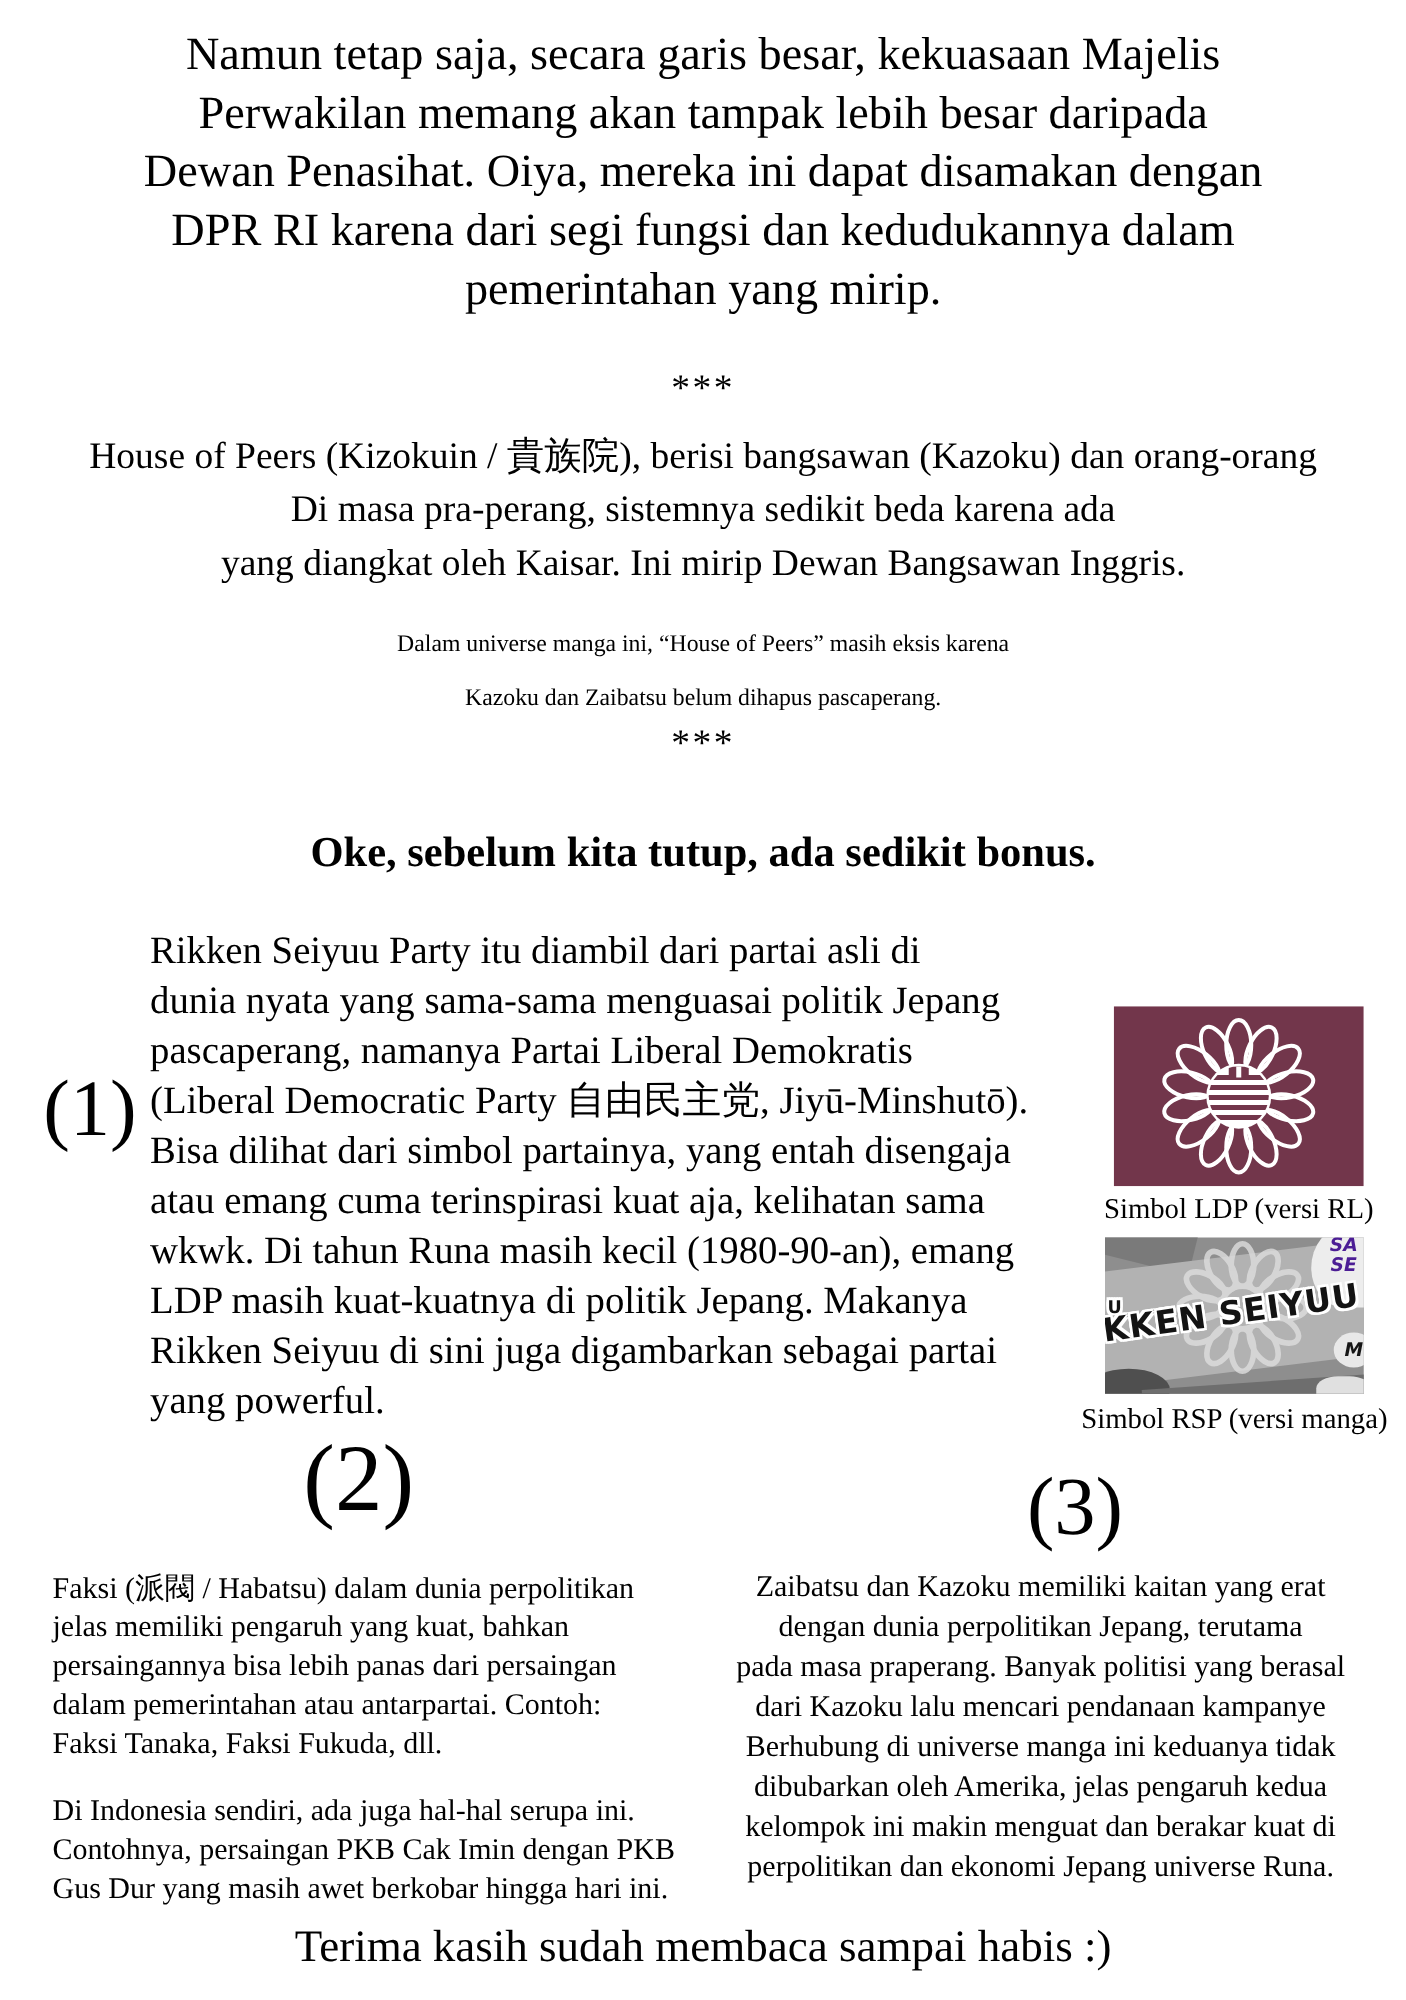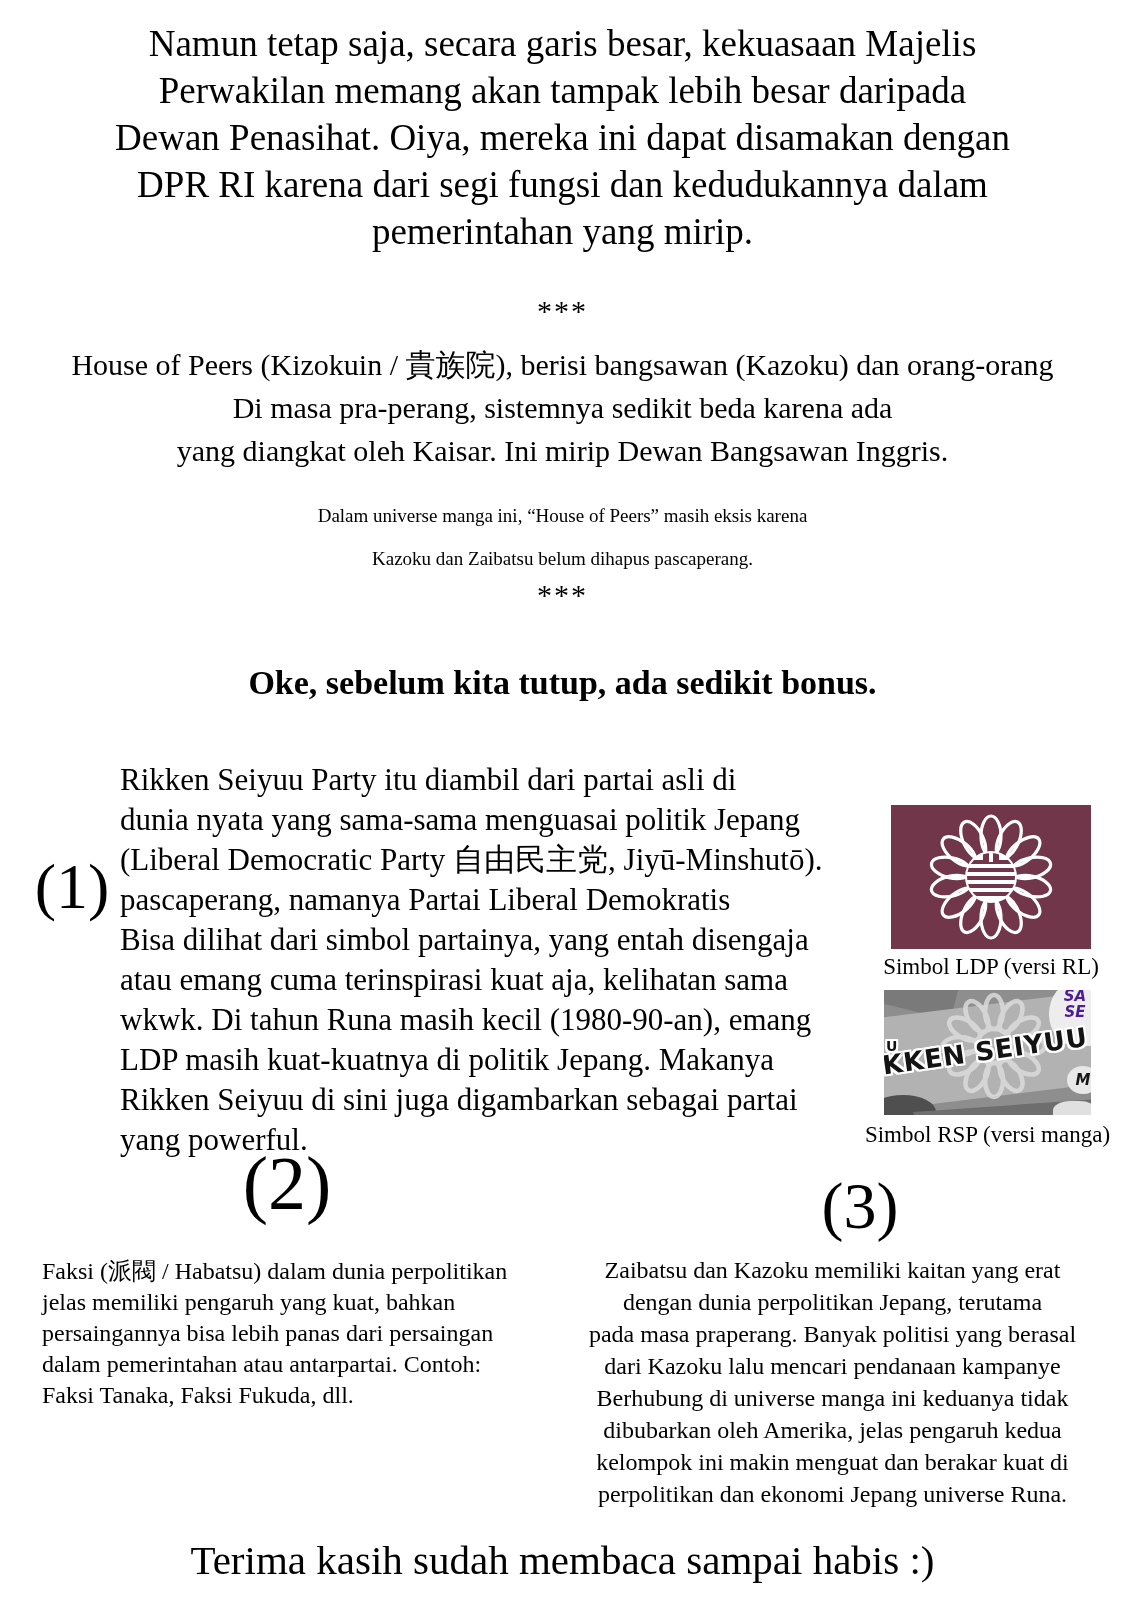--- a/index.html
+++ b/index.html
@@ -9,21 +9,21 @@
   .center{text-align:center;width:1125px;left:0;}
   .line{white-space:nowrap;}
   .intro{top:20px;font-size:37px;line-height:47px;}
   .sep{font-size:30px;letter-spacing:2px;}
   .sep1{top:294px;}
   .sep2{top:578px;}
   .prewar{top:343px;font-size:30px;line-height:43px;}
   .universe{top:494px;font-size:19px;line-height:43px;}
   .bonus{top:664px;font-size:34px;font-weight:bold;}
   .s1-label{left:20px;top:850px;width:104px;font-size:64px;text-align:center;}
-  .s1-body{left:120px;top:740px;font-size:31px;line-height:40px;text-align:left;margin-top:20px;}
+  .s1-body{left:120px;top:740px;font-size:31px;line-height:40px;text-align:left;}
   .figure{box-sizing:border-box;}
   .ldp-img{left:891px;top:805px;width:200px;height:144px;}
   .ldp-cap{left:841px;top:954px;width:300px;text-align:center;font-size:23px;}
   .rsp-img{left:884px;top:990px;width:207px;height:125px;background:#8e8e8e;overflow:hidden;}
   .rsp-cap{left:834px;top:1122px;width:307px;text-align:center;font-size:23px;}
   .rsp-banner{position:absolute;left:-24px;top:14px;width:270px;height:92px;background:#b2b2b2;
               border-radius:10px;transform:rotate(-7deg);}
   .rsp-dark-tl{position:absolute;left:-18px;top:-14px;width:90px;height:34px;background:#7a7a7a;transform:rotate(14deg);}
   .rsp-dark-bl{position:absolute;left:-14px;bottom:-14px;width:66px;height:34px;background:#4f4f4f;border-radius:50%;}
   .rsp-dark-b{position:absolute;left:30px;bottom:-16px;width:200px;height:26px;background:#6e6e6e;transform:rotate(-4deg);}
@@ -40,21 +40,21 @@
         text-shadow:-2px -2px 0 #fff,2px -2px 0 #fff,-2px 2px 0 #fff,2px 2px 0 #fff,
                     -2px 0 0 #fff,2px 0 0 #fff,0 -2px 0 #fff,0 2px 0 #fff;}
   .rsp-title{position:absolute;left:-12px;top:62px;font-size:26px;transform:rotate(-8deg);
              transform-origin:left center;white-space:nowrap;}
   .rsp-left-letter{position:absolute;left:2px;top:48px;font-size:14px;}
   .s2-label{left:232px;top:1140px;width:110px;font-size:76px;text-align:center;}
   .s3-label{left:805px;top:1168px;width:110px;font-size:66px;text-align:center;}
   .s2-text{left:42px;top:1256px;width:510px;font-size:24px;line-height:31px;text-align:left;}
   .s2-p2{margin-top:23px;}
   .s3-text{left:550px;top:1254px;width:565px;font-size:24px;line-height:32px;text-align:center;}
-  .thanks{top:1536px;font-size:41px;}
+  .thanks{top:1536px;font-size:36px;}
 </style>
 </head>
 <body>
 
 <div class="page">
 
   <div class="abs center intro">
       <div class="line">Namun tetap saja, secara garis besar, kekuasaan Majelis</div>
       <div class="line">Perwakilan memang akan tampak lebih besar daripada</div>
       <div class="line">Dewan Penasihat. Oiya, mereka ini dapat disamakan dengan</div>
@@ -77,22 +77,22 @@
 
   <div class="abs center sep sep2">***</div>
 
   <div class="abs center bonus">Oke, sebelum kita tutup, ada sedikit bonus.</div>
 
   <div class="abs s1-label">(1)</div>
 
   <div class="abs s1-body">
       <div class="line">Rikken Seiyuu Party itu diambil dari partai asli di</div>
       <div class="line">dunia nyata yang sama-sama menguasai politik Jepang</div>
+      <div class="line">pascaperang, namanya Partai Liberal Demokratis</div>
       <div class="line">(Liberal Democratic Party 自由民主党, Jiyū-Minshutō).</div>
-      <div class="line">pascaperang, namanya Partai Liberal Demokratis</div>
       <div class="line">Bisa dilihat dari simbol partainya, yang entah disengaja</div>
       <div class="line">atau emang cuma terinspirasi kuat aja, kelihatan sama</div>
       <div class="line">wkwk. Di tahun Runa masih kecil (1980-90-an), emang</div>
       <div class="line">LDP masih kuat-kuatnya di politik Jepang. Makanya</div>
       <div class="line">Rikken Seiyuu di sini juga digambarkan sebagai partai</div>
       <div class="line">yang powerful.</div>
     </div>
 
   <div class="abs figure ldp-img">
     <svg width="200" height="144" viewBox="0 0 200 144">
@@ -165,20 +165,25 @@
 
   <div class="abs s2-label">(2)</div>
   <div class="abs s2-text">
     <div>
         <div class="line">Faksi (派閥 / Habatsu) dalam dunia perpolitikan</div>
         <div class="line">jelas memiliki pengaruh yang kuat, bahkan</div>
         <div class="line">persaingannya bisa lebih panas dari persaingan</div>
         <div class="line">dalam pemerintahan atau antarpartai. Contoh:</div>
         <div class="line">Faksi Tanaka, Faksi Fukuda, dll.</div>
       </div>
+    <div class="s2-p2">
+        <div class="line">Di Indonesia sendiri, ada juga hal-hal serupa ini.</div>
+        <div class="line">Contohnya, persaingan PKB Cak Imin dengan PKB</div>
+        <div class="line">Gus Dur yang masih awet berkobar hingga hari ini.</div>
+      </div>
   </div>
 
   <div class="abs s3-label">(3)</div>
   <div class="abs s3-text">
       <div class="line">Zaibatsu dan Kazoku memiliki kaitan yang erat</div>
       <div class="line">dengan dunia perpolitikan Jepang, terutama</div>
       <div class="line">pada masa praperang. Banyak politisi yang berasal</div>
       <div class="line">dari Kazoku lalu mencari pendanaan kampanye</div>
       <div class="line">Berhubung di universe manga ini keduanya tidak</div>
       <div class="line">dibubarkan oleh Amerika, jelas pengaruh kedua</div>

